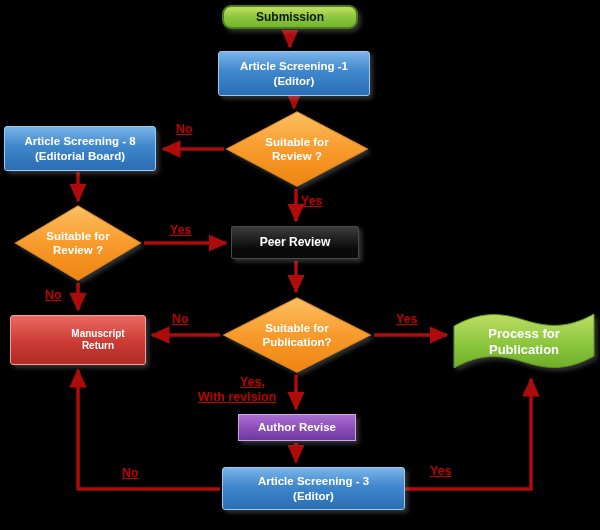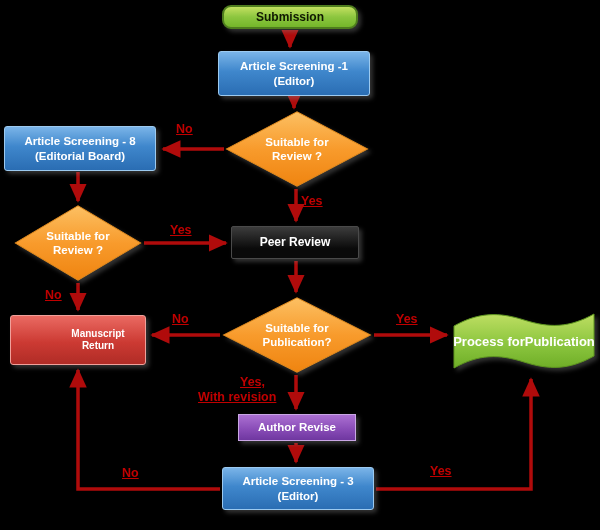--- a/index.html
+++ b/index.html
@@ -34,21 +34,21 @@
     border:1px solid #c9a6e4;border-radius:0;font-size:11.5px;
   }
   .diamond{filter:drop-shadow(3px 3px 2px rgba(140,140,140,0.35));}
   .diamond svg{position:absolute;left:0;top:0;width:100%;height:100%;}
   .diamond .dtxt{
     position:relative;z-index:2;display:flex;flex-direction:column;align-items:center;
     justify-content:center;width:100%;height:100%;font-size:11.5px;
   }
   .wave svg{position:absolute;left:0;top:0;width:100%;height:100%;}
   .wave .dtxt{
-    position:relative;z-index:2;display:flex;flex-direction:row;align-items:center;
+    position:relative;z-index:2;display:flex;flex-direction:column;align-items:center;
     justify-content:center;width:100%;height:100%;font-size:13px;
   }
   #arrow-layer{position:absolute;left:0;top:0;width:600px;height:530px;pointer-events:none;}
   .edge-label{
     position:absolute;color:#c00000;font-weight:bold;font-size:12.5px;white-space:nowrap;text-decoration:underline;
   }
 </style>
 </head>
 <body>
 
@@ -148,21 +148,21 @@
     <div class="dtxt">
       <span>Process for</span>
       <span>Publication</span>
     </div>
   </div>
 
   <div class="node box-purple" style="left:238px;top:414px;width:118px;height:27px;">
     <span>Author Revise</span>
   </div>
 
-  <div class="node box-blue" style="left:222px;top:467px;width:152px;height:43px;">
+  <div class="node box-blue" style="left:222px;top:467px;width:183px;height:43px;">
     <span>Article Screening - 3</span>
     <span>(Editor)</span>
   </div>
 
   <span class="edge-label" style="left:176px;top:122px;">No</span>
   <span class="edge-label" style="left:301px;top:194px;">Yes</span>
   <span class="edge-label" style="left:170px;top:223px;">Yes</span>
   <span class="edge-label" style="left:45px;top:288px;">No</span>
   <span class="edge-label" style="left:172px;top:312px;">No</span>
   <span class="edge-label" style="left:396px;top:312px;">Yes</span>

